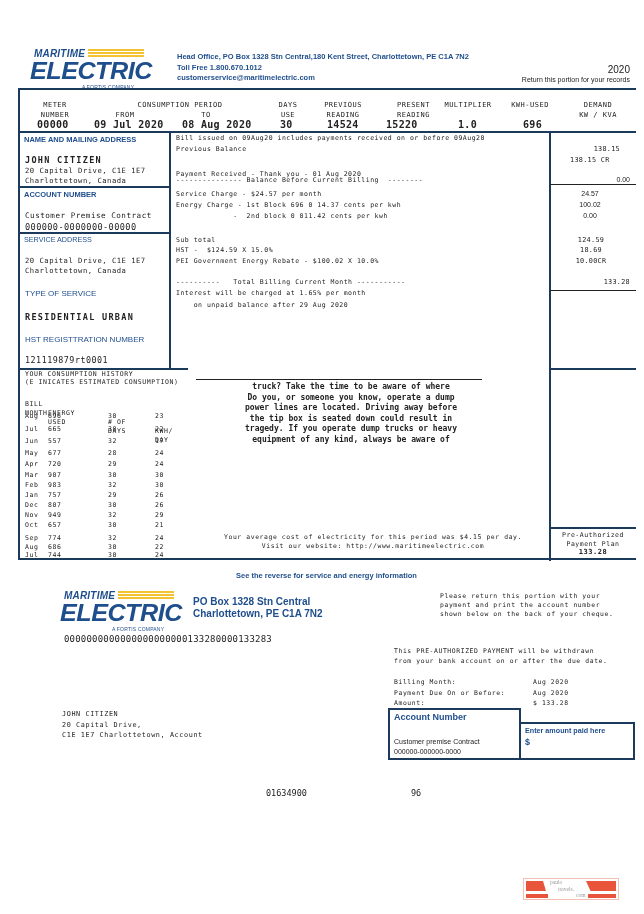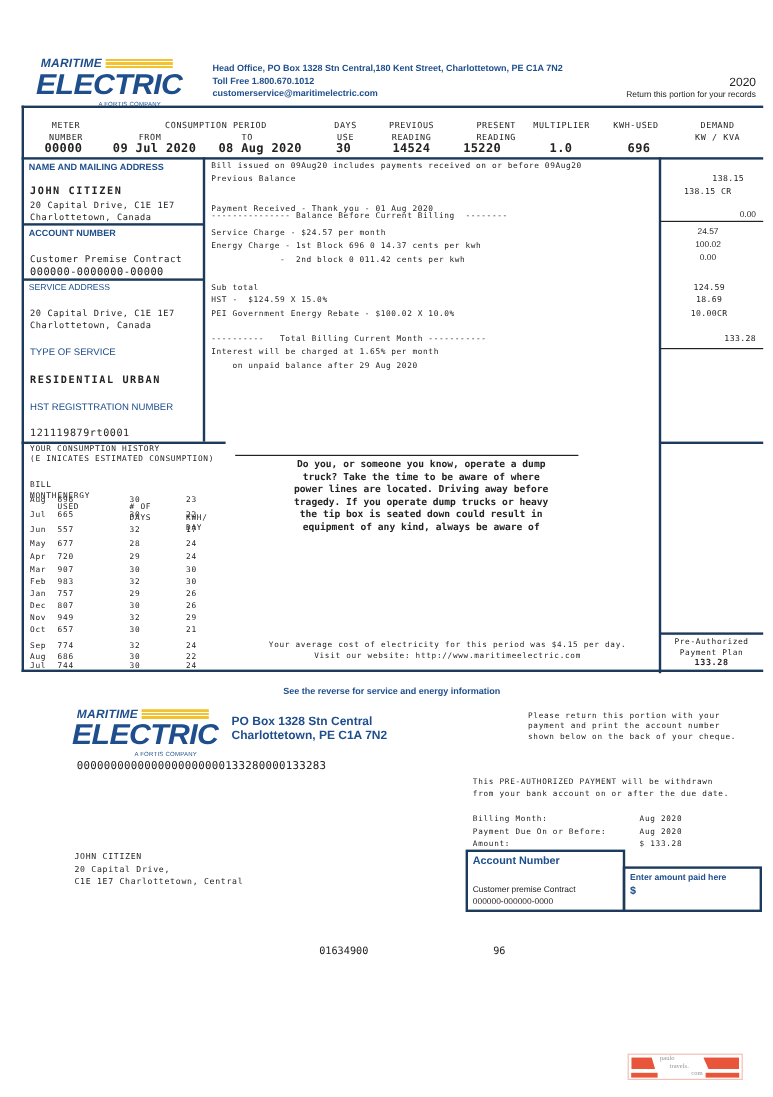--- a/index.html
+++ b/index.html
@@ -144,25 +144,25 @@
     <div class="hist-row" style="top: 491px;"><span style="left: 0px;">Jan</span><span style="left: 23px;">757</span><span style="left: 83px;">29</span><span style="left: 130px;">26</span></div>
     <div class="hist-row" style="top: 501px;"><span style="left: 0px;">Dec</span><span style="left: 23px;">807</span><span style="left: 83px;">30</span><span style="left: 130px;">26</span></div>
     <div class="hist-row" style="top: 511px;"><span style="left: 0px;">Nov</span><span style="left: 23px;">949</span><span style="left: 83px;">32</span><span style="left: 130px;">29</span></div>
     <div class="hist-row" style="top: 521px;"><span style="left: 0px;">Oct</span><span style="left: 23px;">657</span><span style="left: 83px;">30</span><span style="left: 130px;">21</span></div>
     <div class="hist-row" style="top: 534px;"><span style="left: 0px;">Sep</span><span style="left: 23px;">774</span><span style="left: 83px;">32</span><span style="left: 130px;">24</span></div>
     <div class="hist-row" style="top: 543px;"><span style="left: 0px;">Aug</span><span style="left: 23px;">686</span><span style="left: 83px;">30</span><span style="left: 130px;">22</span></div>
     <div class="hist-row" style="top: 551px;"><span style="left: 0px;">Jul</span><span style="left: 23px;">744</span><span style="left: 83px;">30</span><span style="left: 130px;">24</span></div>
   </div>
 
 <div class="notice" style="top:382px;">
+  <div>truck? Take the time to be aware of where</div>
   <div>Do you, or someone you know, operate a dump</div>
-  <div>truck? Take the time to be aware of where</div>
   <div>power lines are located. Driving away before</div>
+  <div>the tip box is seated down could result in</div>
   <div>tragedy. If you operate dump trucks or heavy</div>
-  <div>the tip box is seated down could result in</div>
   <div>equipment of any kind, always be aware of</div>
 </div>
 <div class="abs" style="left:200px; top:533px; width:346px; text-align:center; font-size:6.4px; letter-spacing:0.6px; line-height:9px;">
   <div>Your average cost of electricity for this period was  $4.15 per day.</div>
   <div>Visit our website: http://www.maritimeelectric.com</div>
 </div>
 
 <div class="abs" style="left:551px; top:531px; width:84px; text-align:center; font-size:6.5px; line-height:8.5px; letter-spacing:0.5px;">
   <div>Pre-Authorized</div>
   <div>Payment Plan</div>
@@ -211,21 +211,21 @@
 </div>
 
 <div class="abs" style="left:519px; top:722px; width:116px; height:38px; border:2px solid #1b3a5c;">
   <div class="sans" style="position:absolute; left:4px; top:2px; font-size:7.2px; font-weight:bold; color:#1f4e8c;">Enter amount paid here</div>
   <div class="sans" style="position:absolute; left:4px; top:13px; font-size:9px; font-weight:bold; color:#1f4e8c;">$</div>
 </div>
 
 <div class="abs" style="left:62px; top:709px; font-size:6.8px; letter-spacing:0.6px; line-height:10.5px;">
   <div>JOHN CITIZEN</div>
   <div>20 Capital Drive,</div>
-  <div>C1E 1E7 Charlottetown, Central</div>
+  <div>C1E 1E7 Charlottetown, Account</div>
 </div>
 
 <div class="abs" style="left:266px; top:788px; font-size:8.5px;">01634900</div>
 <div class="abs" style="left:411px; top:788px; font-size:8.5px;">96</div>
 
 <div class="abs" style="left:523px; top:878px; width:96px; height:22px; border:1px solid #f3c0b5;">
   <div style="position:absolute; left:2px; top:2px; width:20px; height:10px; background:#e8553a; clip-path:polygon(0 0,85% 0,100% 100%,0 100%);"></div>
   <div style="position:absolute; left:2px; top:15px; width:22px; height:4px; background:#e8553a;"></div>
   <div style="position:absolute; right:2px; top:2px; width:30px; height:10px; background:#e8553a; clip-path:polygon(0 0,100% 0,100% 100%,15% 100%);"></div>
   <div style="position:absolute; right:2px; top:15px; width:28px; height:4px; background:#e8553a;"></div>

